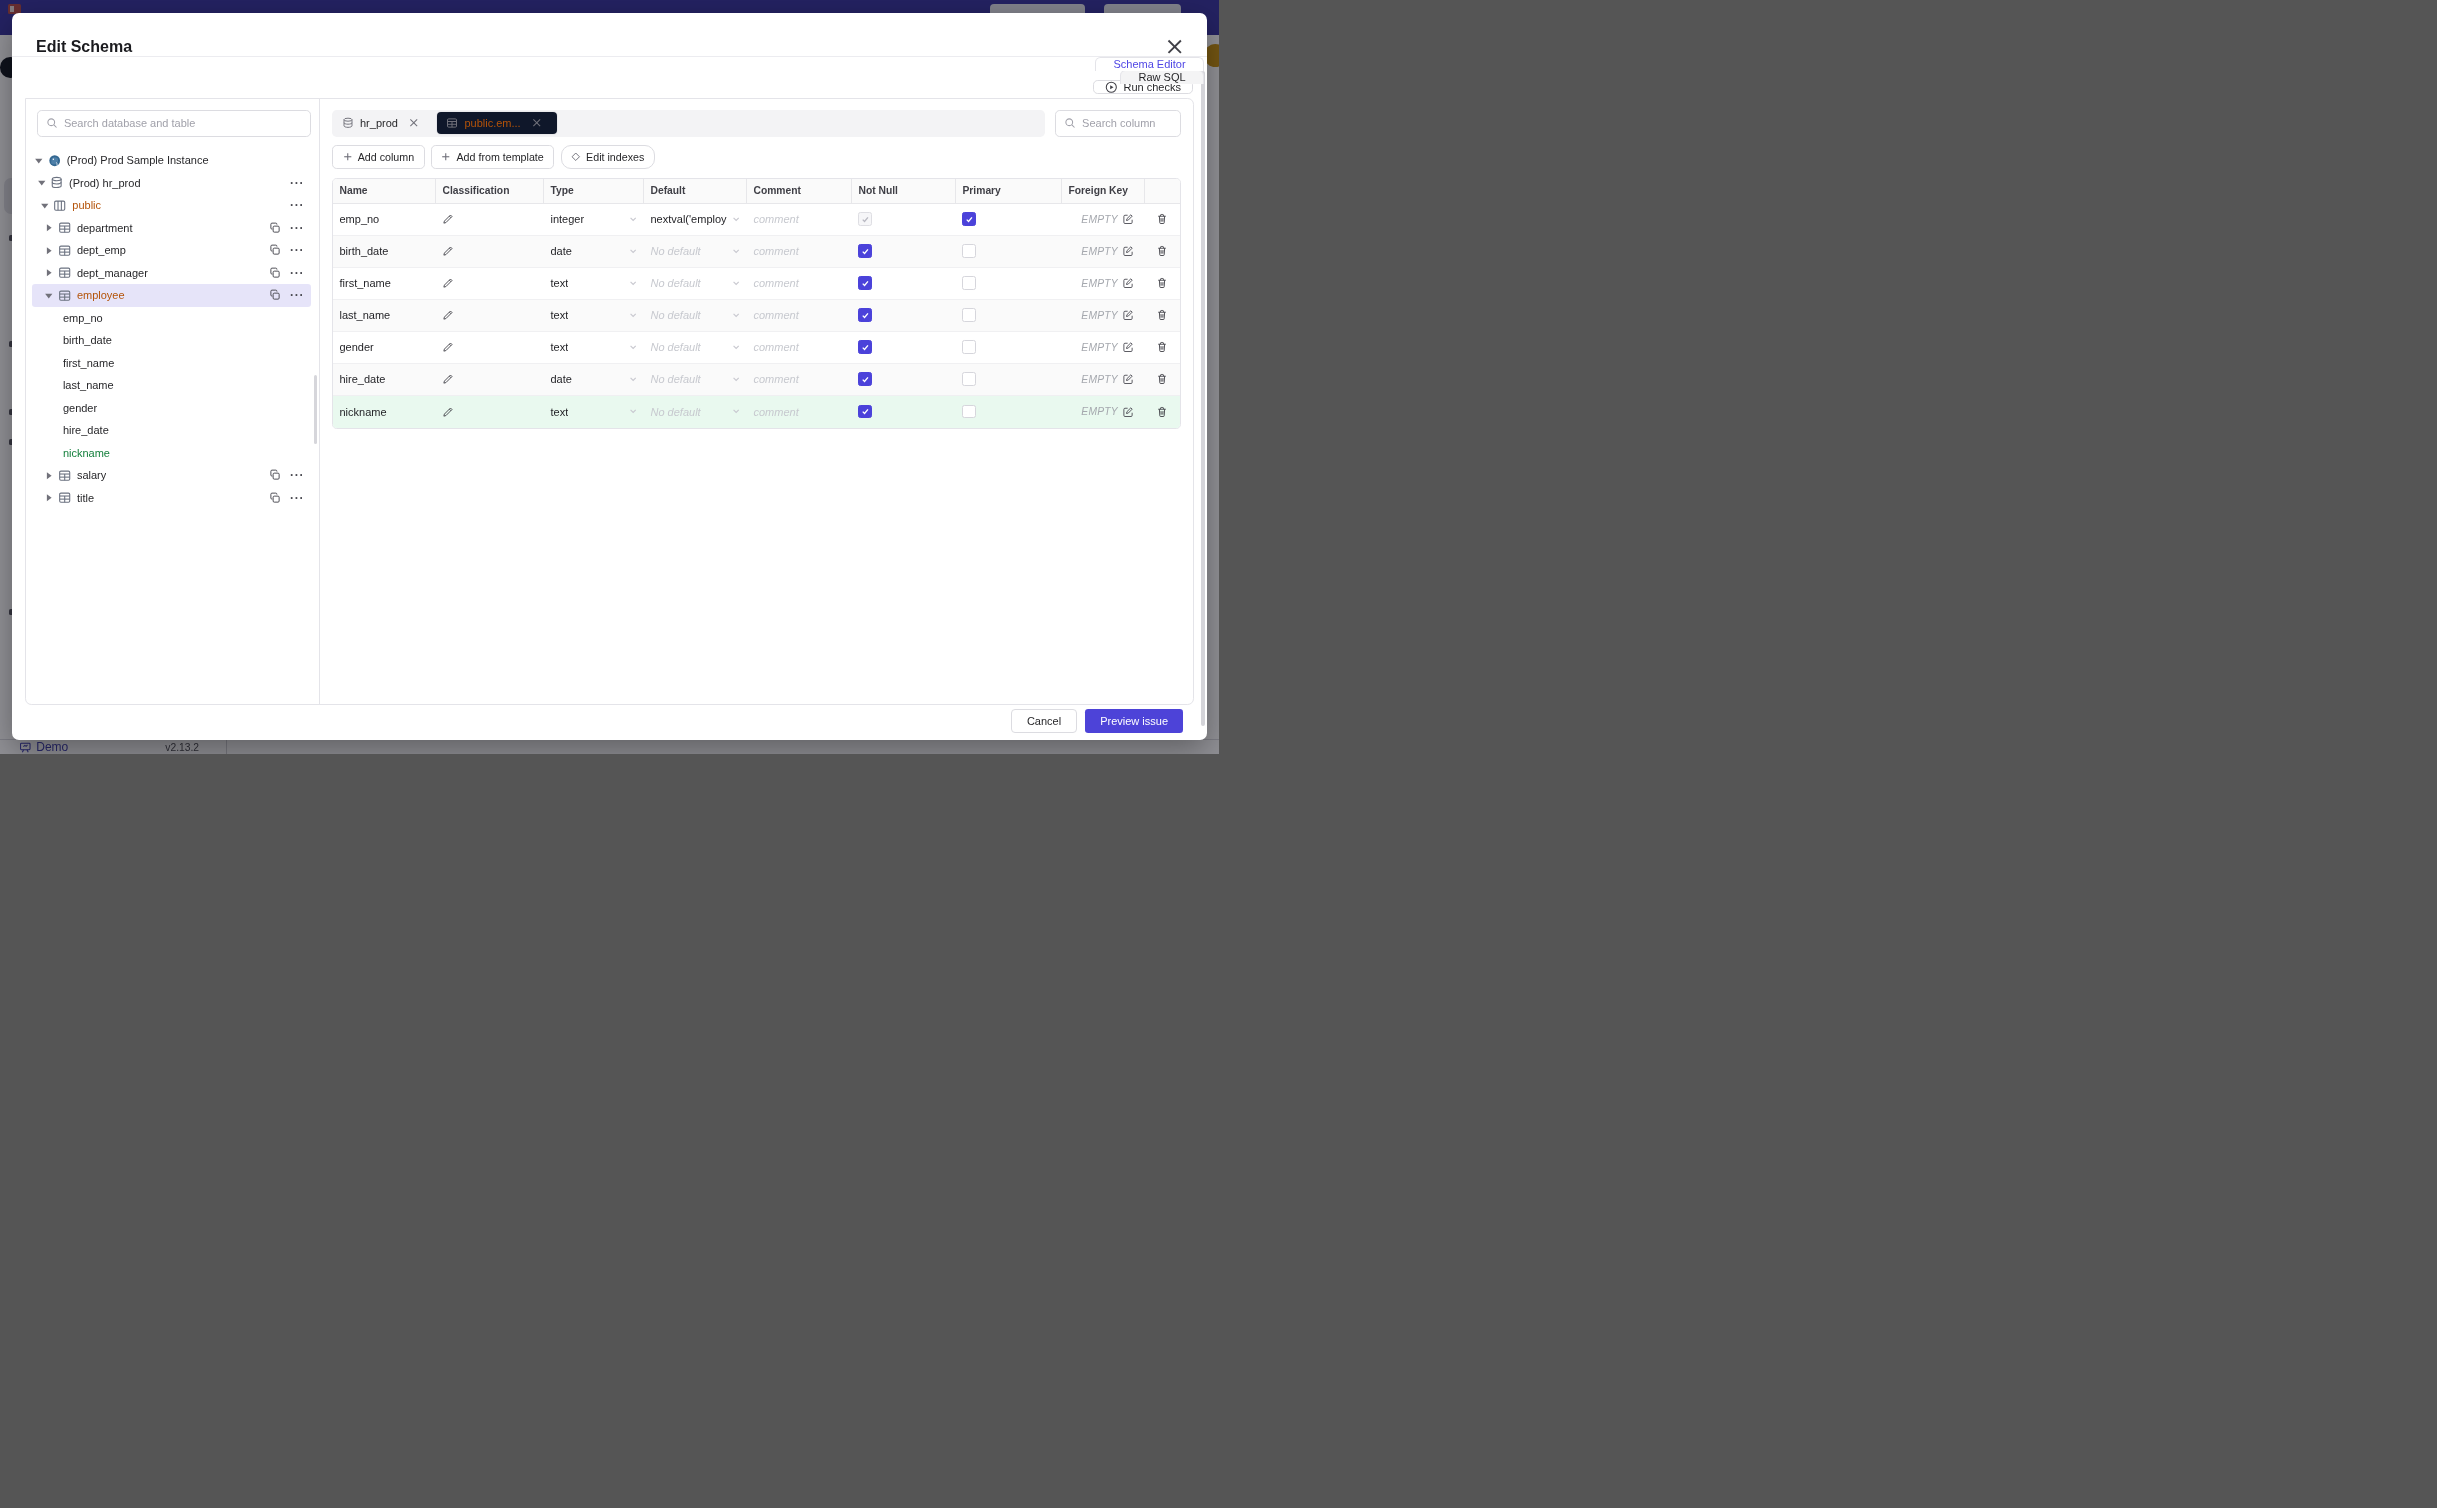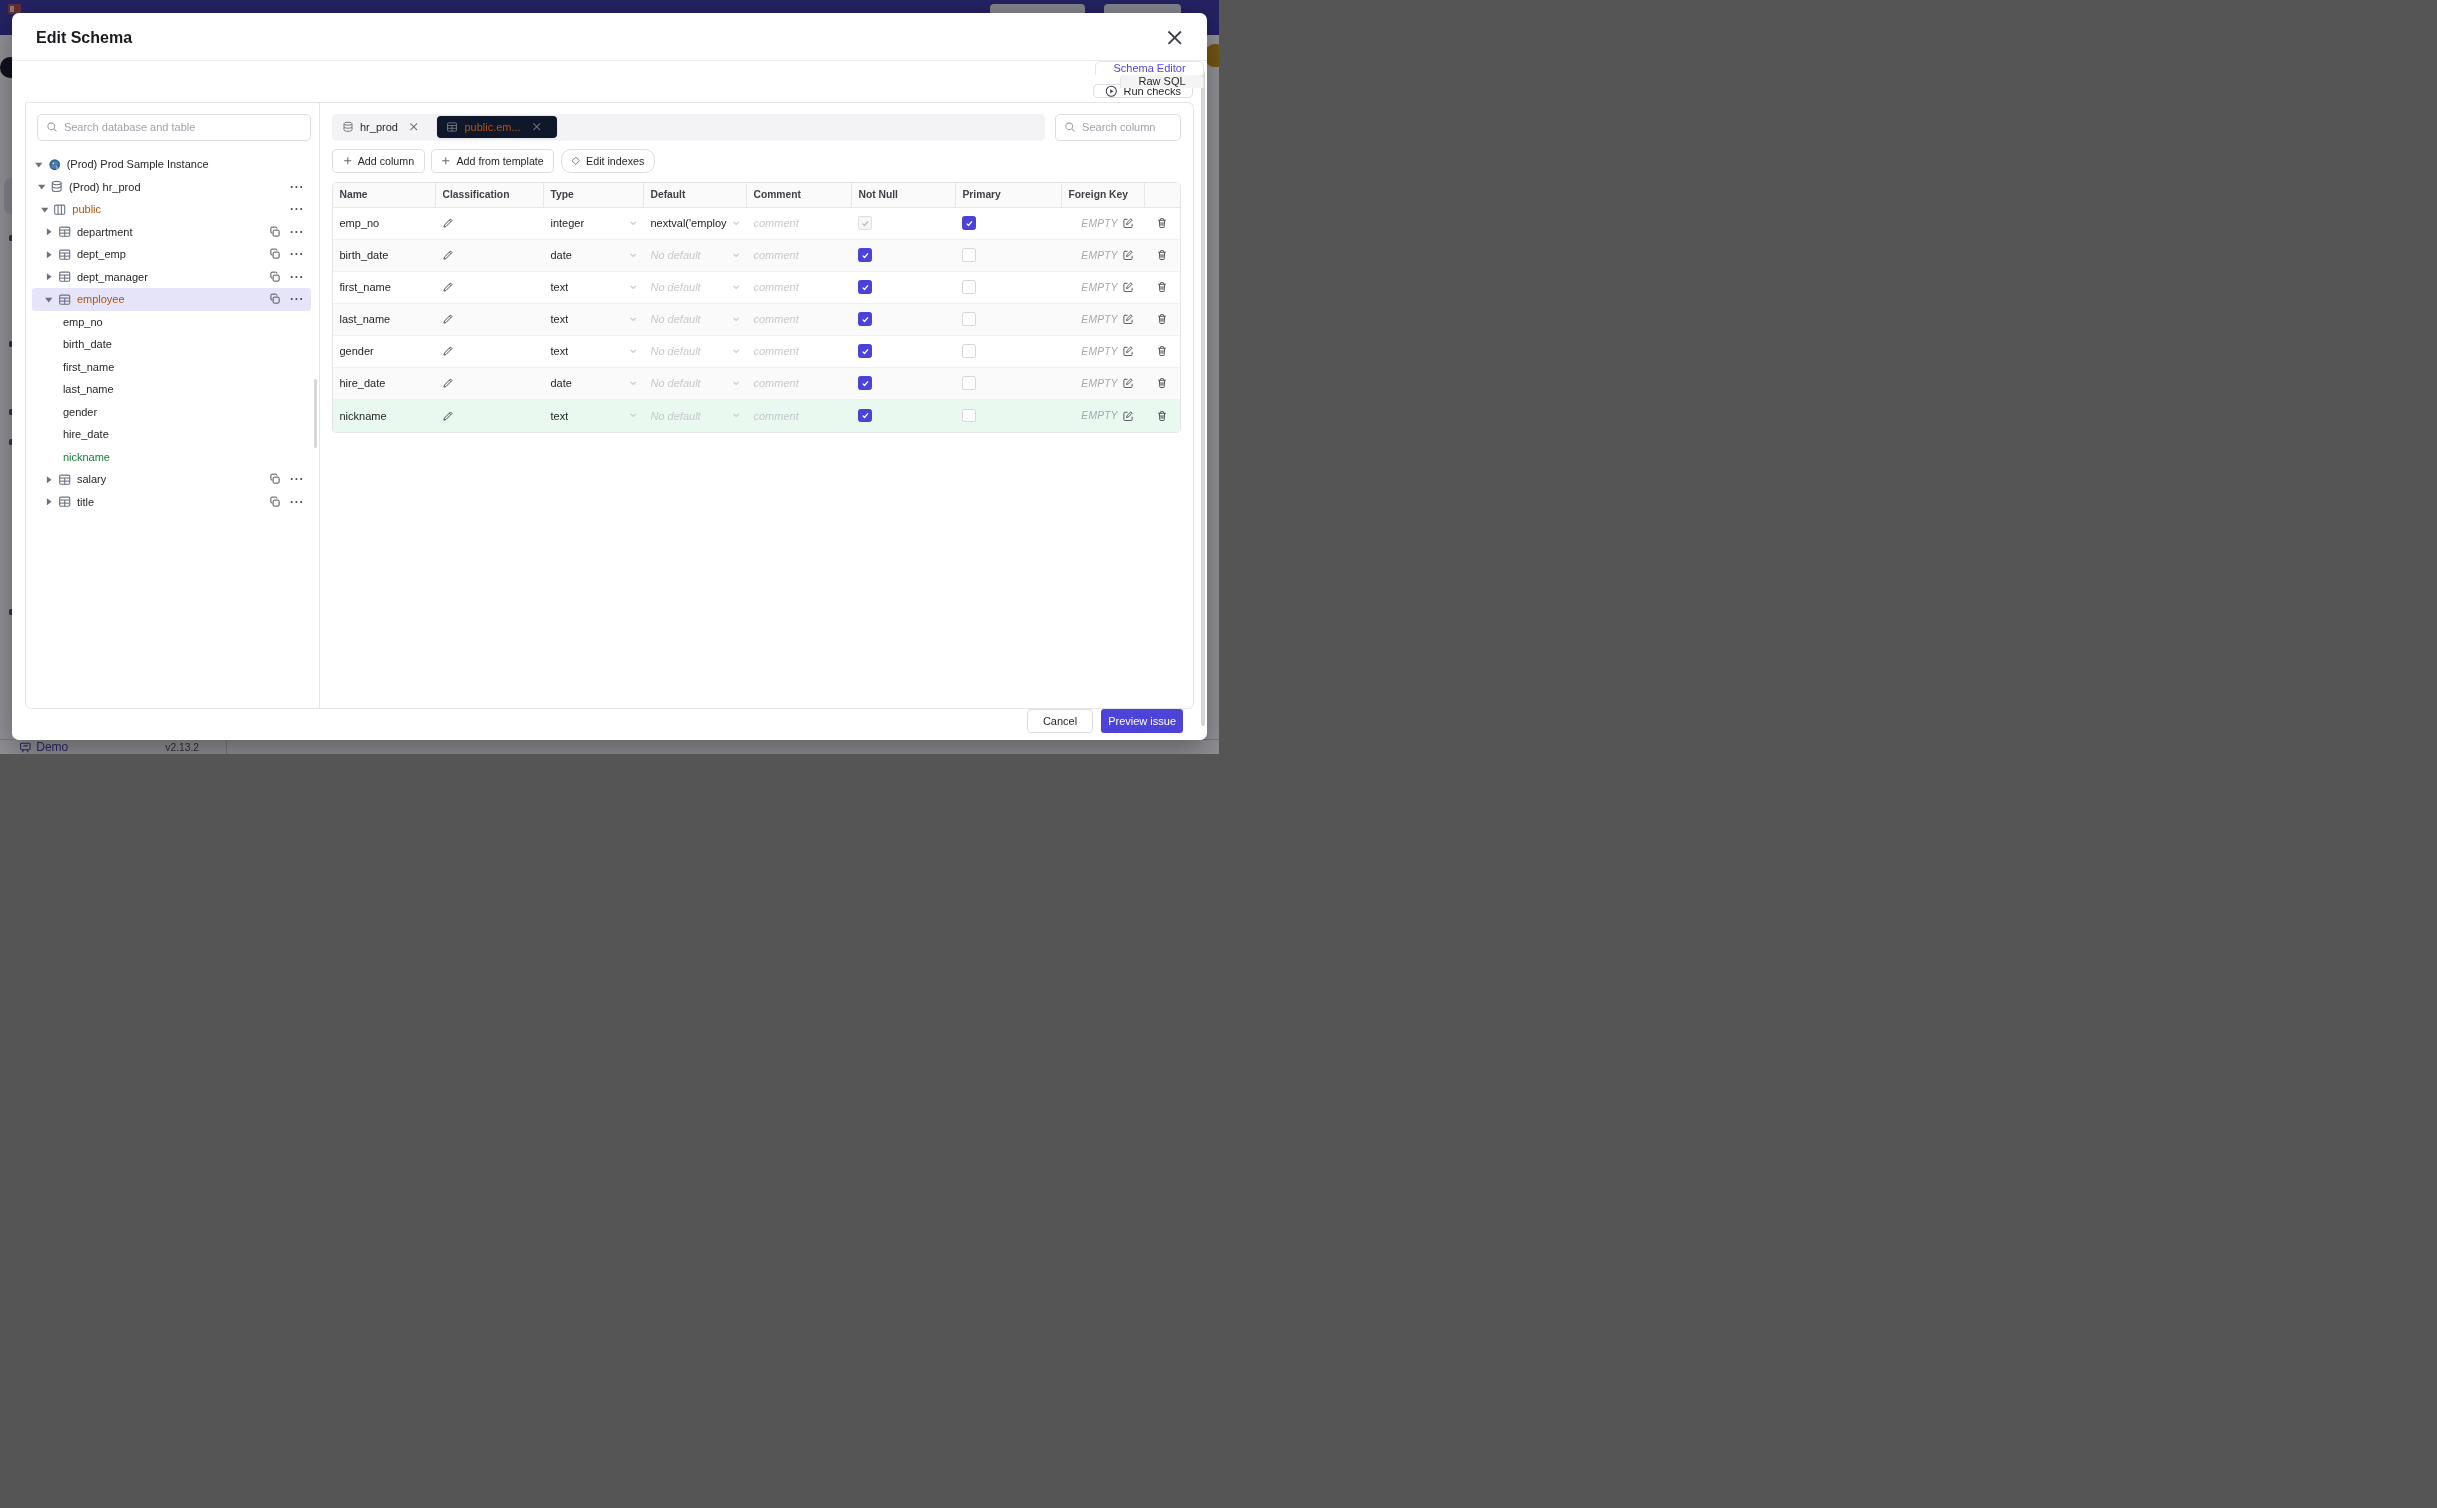--- a/index.html
+++ b/index.html
@@ -18,22 +18,22 @@
   .bg-footer { position:absolute; left:0; right:0; bottom:0; height:15px; background:#fdfdfd; border-top:0.8px solid #d9d9de; display:flex; align-items:center; }
   .bg-demo { display:flex; align-items:center; gap:4.7px; margin-left:19px; color:#3c3cb0; font-size:12px; font-weight:500; }
   .bg-demo .icon { width:12.6px; height:12.6px; }
   .bg-version { margin-left:97px; font-size:10.3px; color:#4c4c52; }
   .bg-footer-div { position:absolute; left:226px; bottom:0; width:0.8px; height:15px; background:#cfcfd4; }
   .overlay { position:absolute; inset:0; background:rgba(14,14,24,0.45); }
 
   
   .modal { position:absolute; left:12px; top:12.6px; width:1195px; height:727px; background:#fff;
            border-radius:7px; box-shadow:0 9.5px 32px rgba(0,0,0,.35); }
-  .modal-header { height:32px; padding:0 24px; display:flex; align-items:flex-start; justify-content:space-between;
-                  border-bottom:0.8px solid #ececf0;margin-top:16px; }
+  .modal-header { height:44px; padding:0 24px; display:flex; align-items:flex-end; justify-content:space-between;
+                  border-bottom:0.8px solid #ececf0; }
   .modal-title { font-size:16px; font-weight:600; color:#1b1b1f; }
   .close-btn { width:17.4px; height:17.4px; color:#3f3f46; cursor:pointer; }
 
   .tabs-row { height:41px; padding:0 3px; display:flex; align-items:flex-end; position:relative;flex-direction:column; }
   .tab { height:36px; display:flex; align-items:center; padding:0 17.4px; font-size:11px;
          border:0.8px solid #e4e4e9; border-bottom:none; border-radius:5.5px 5.5px 0 0; margin-bottom:-0.8px; cursor:pointer; }
   .tab.active { background:#fff; color:#4f46e5; z-index:3; }
   .tab.inactive { background:#f4f4f5; color:#27272a; margin-left:3.2px; z-index:2; }
   .run-checks { margin-left:auto; align-self:center; position:relative; top:-3.2px; height:26px; display:flex; align-items:center;
                 gap:6.3px; padding:0 11px; border:0.8px solid #dcdce1; border-radius:4.7px; background:#fff; font-size:11px;
@@ -104,21 +104,21 @@
   .cb .icon { width:8.7px; height:8.7px; }
   .cb.checked { background:#4b42da; border-color:#4b42da; }
   .cb.discheck { background:#f6f6f8; border-color:#dedee3; color:#b9b9c2; }
   .fk-empty { font-size:10.3px; font-style:italic; color:#a5a8ae; letter-spacing:0.2px; }
   .fk-edit { width:12px; height:12px; color:#4b4b52; margin-left:4px; cursor:pointer; }
   .trash { width:12px; height:12px; color:#3d3d44; cursor:pointer; margin:0 auto; }
 
   .mfooter { position:absolute; right:24px; bottom:6.3px; display:flex; gap:8px; }
   .btn-cancel { height:24.5px; padding:0 15px; border:0.8px solid #dcdce1; border-radius:4px; background:#fff;
                 font-size:11px; color:#27272a; cursor:pointer; font-family:inherit; }
-  .btn-primary { height:24.5px; padding:0 7px; border:none; border-radius:3.2px; background:#4d43d8; color:#fff;
+  .btn-primary { height:24.5px; padding:0 15px; border:none; border-radius:3.2px; background:#4d43d8; color:#fff;
                  font-size:11px; cursor:pointer; font-family:inherit; }
   .modal-scroll { position:absolute; right:2.4px; top:58px; width:4px; height:655px; background:#d4d4d9; border-radius:2.4px; }
   .icon svg { display:block; width:100%; height:100%; }
 </style>
 </head>
 <body>
 
 <div class="screen">
 
   <div class="bg-app">

